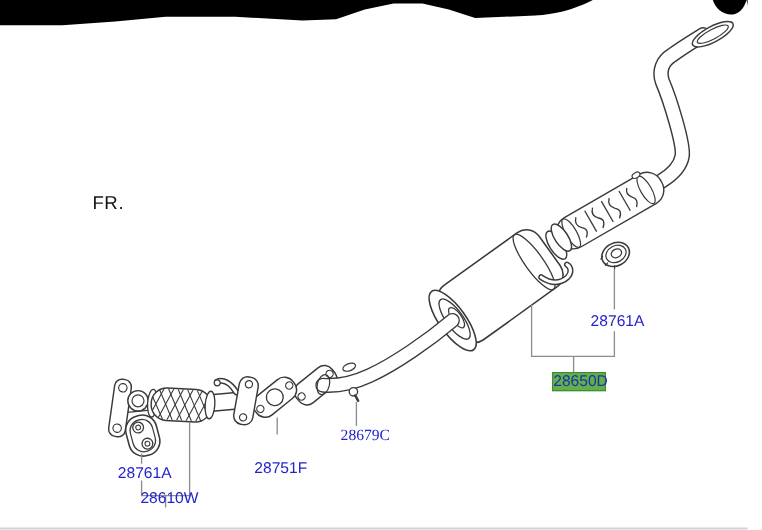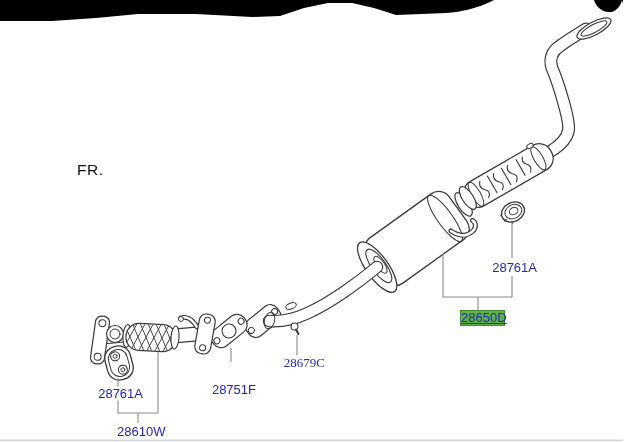--- a/index.html
+++ b/index.html
@@ -8,21 +8,21 @@
          font-family:"Liberation Sans", sans-serif;}
   .stage svg{position:absolute;left:0;top:0;}
   .la{stroke:var(--line-art);}
   .pw{stroke:#ffffff;}
   .ld{stroke:var(--leader-line);}
   .callout{position:absolute;width:46px;text-align:right;font-size:13px;line-height:13px;
            color:var(--label-text);cursor:pointer;white-space:nowrap;}
   .callout-highlight{position:absolute;left:460px;top:310px;width:43px;height:14px;
            background:var(--highlight-bg);border:1px solid var(--highlight-border);
            color:var(--highlight-text);font-size:13px;line-height:14px;text-align:right;
-           cursor:pointer;white-space:nowrap;text-decoration:underline;}
+           cursor:pointer;white-space:nowrap;}
   .fr-text{position:absolute;left:77px;top:161px;font-size:15.5px;color:var(--fr-text);
            letter-spacing:0.5px;}
   .fr-arrow{position:absolute;left:97px;top:147px;width:28px;height:21px;}
 </style>
 </head>
 <body>
 
 <div class="stage">
 
   <svg width="635" height="442" viewBox="0 0 635 442">
@@ -164,14 +164,14 @@
   <svg class="fr-arrow" viewBox="0 0 28 21">
     <polygon points="1.5,16 9,5.5 10.5,9.5 22.5,2 26,8.5 14,15.5 15.5,19.5" fill="#000"></polygon>
   </svg>
   <div class="fr-text">FR.</div>
 
   <div class="callout" style="left:491px;top:261px;">28761A</div>
   <div class="callout-highlight">28650D</div>
   <div class="callout" style="left:210px;top:383px;">28751F</div>
   <div class="callout" style="left:279px;top:356px;font-family:Liberation Serif, serif;">28679C</div>
   <div class="callout" style="left:97px;top:387px;">28761A</div>
-  <div class="callout" style="left:117px;top:425px;">28610W</div>
+  <div class="callout" style="left:117px;top:408px;">28610W</div>
 </div>
 
 </body></html>

